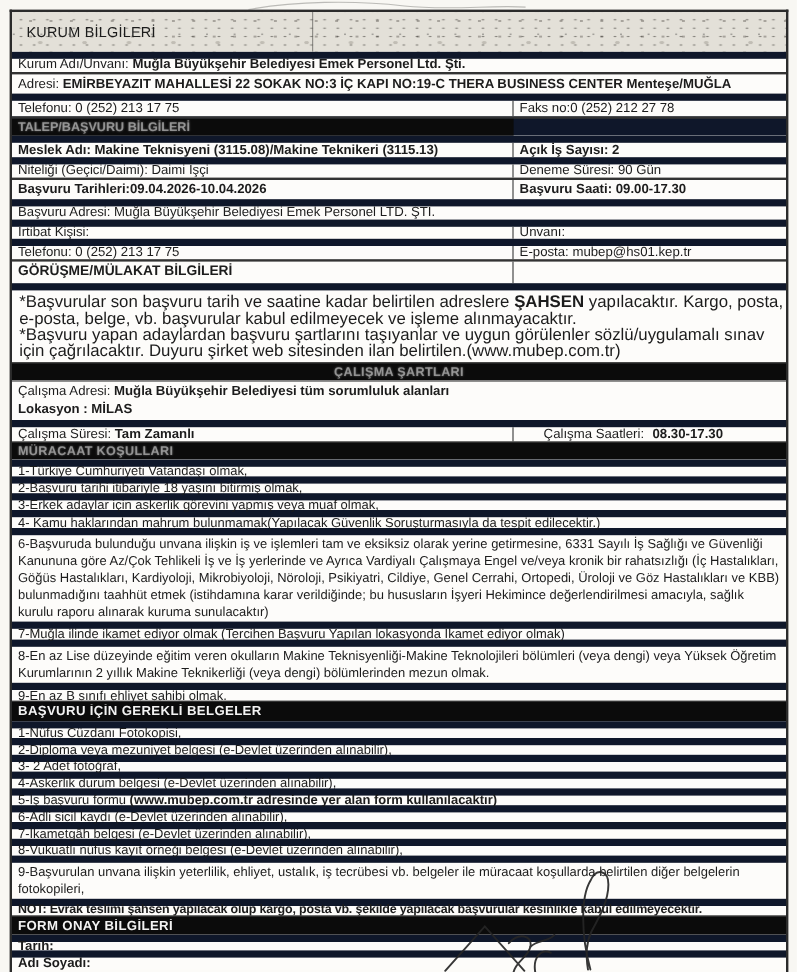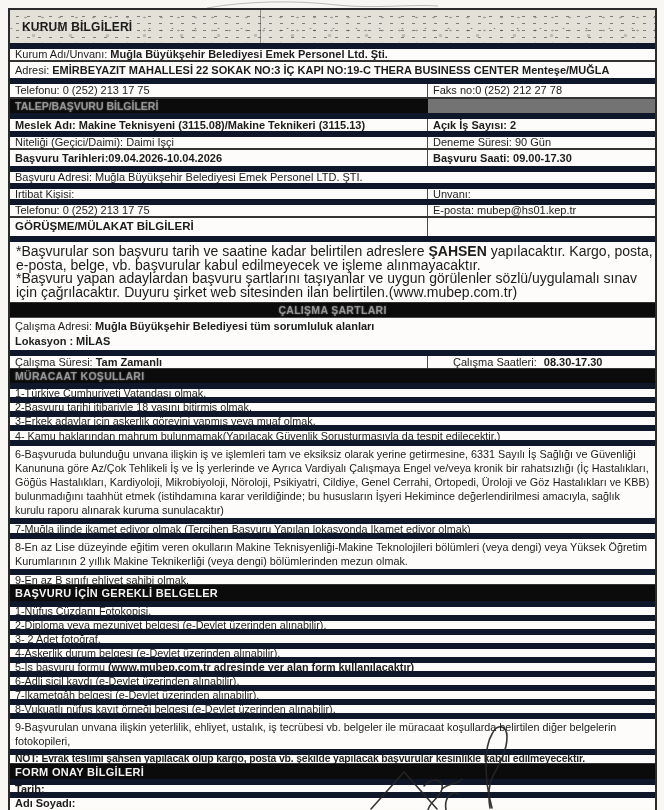--- a/index.html
+++ b/index.html
@@ -22,21 +22,21 @@
     background-image:
       radial-gradient(rgba(45,42,38,.55) 1px, transparent 1.3px),
       radial-gradient(rgba(70,64,58,.38) 1px, transparent 1.5px),
       radial-gradient(rgba(30,30,30,.45) .8px, transparent 1.1px),
       radial-gradient(rgba(90,84,74,.25) 1.6px, transparent 2.1px);
     background-size:11px 7px,17px 13px,23px 19px,37px 29px;
     background-position:2px 3px,7px 1px,13px 9px,5px 11px;
     display:flex;align-items:center;
   }
   .band .vline{position:absolute;left:250px;top:0;bottom:0;width:1px;background:rgba(20,20,20,.4);}
-  .band-title{font-weight:700;font-size:12px;padding-left:12px;letter-spacing:.2px;}
+  .band-title{font-weight:400;font-size:12px;padding-left:12px;letter-spacing:.2px;}
   .row{
     border-top:6px solid #0f172a;display:flex;align-items:center;
     box-sizing:border-box;font-size:11px;line-height:1.15;
     background:#fdfcfa;
   }
   .row.thick{border-top-width:2px;border-top-color:#333;}
   .cell{padding:1px 4px 1px 5px;white-space:nowrap;overflow:hidden;box-sizing:border-box;}
   .left-cell{flex:0 0 417px;border-right:1px solid #4a4a4a;height:100%;display:flex;align-items:center;}
   .right-cell{flex:1;height:100%;display:flex;align-items:center;}
   .b{font-weight:700;}
@@ -96,21 +96,21 @@
 
   <div class="row h19">
     <div class="left-cell">
         <span class="cell">Telefonu: 0 (252) 213 17 75</span>
       </div>
     <div class="right-cell">
         <span class="cell">Faks no:0 (252) 212 27 78</span>
       </div>
   </div>
 
-  <div class="row h16 thick bar-split" style="padding:0;background:#737373;justify-content:center;">
+  <div class="row h16 thick bar-split" style="padding:0;background:#0f172a;justify-content:center;">
     <div class="bar-left">
         <span class="cell murky" style="font-weight:700;font-size:10.5px;">TALEP/BAŞVURU BİLGİLERİ</span>
       </div>
     <div class="bar-rest"></div>
   </div>
 
   <div class="row h18">
     <div class="left-cell">
         <span class="cell b">Meslek Adı: Makine Teknisyeni (3115.08)/Makine Teknikeri (3115.13)</span>
       </div>

